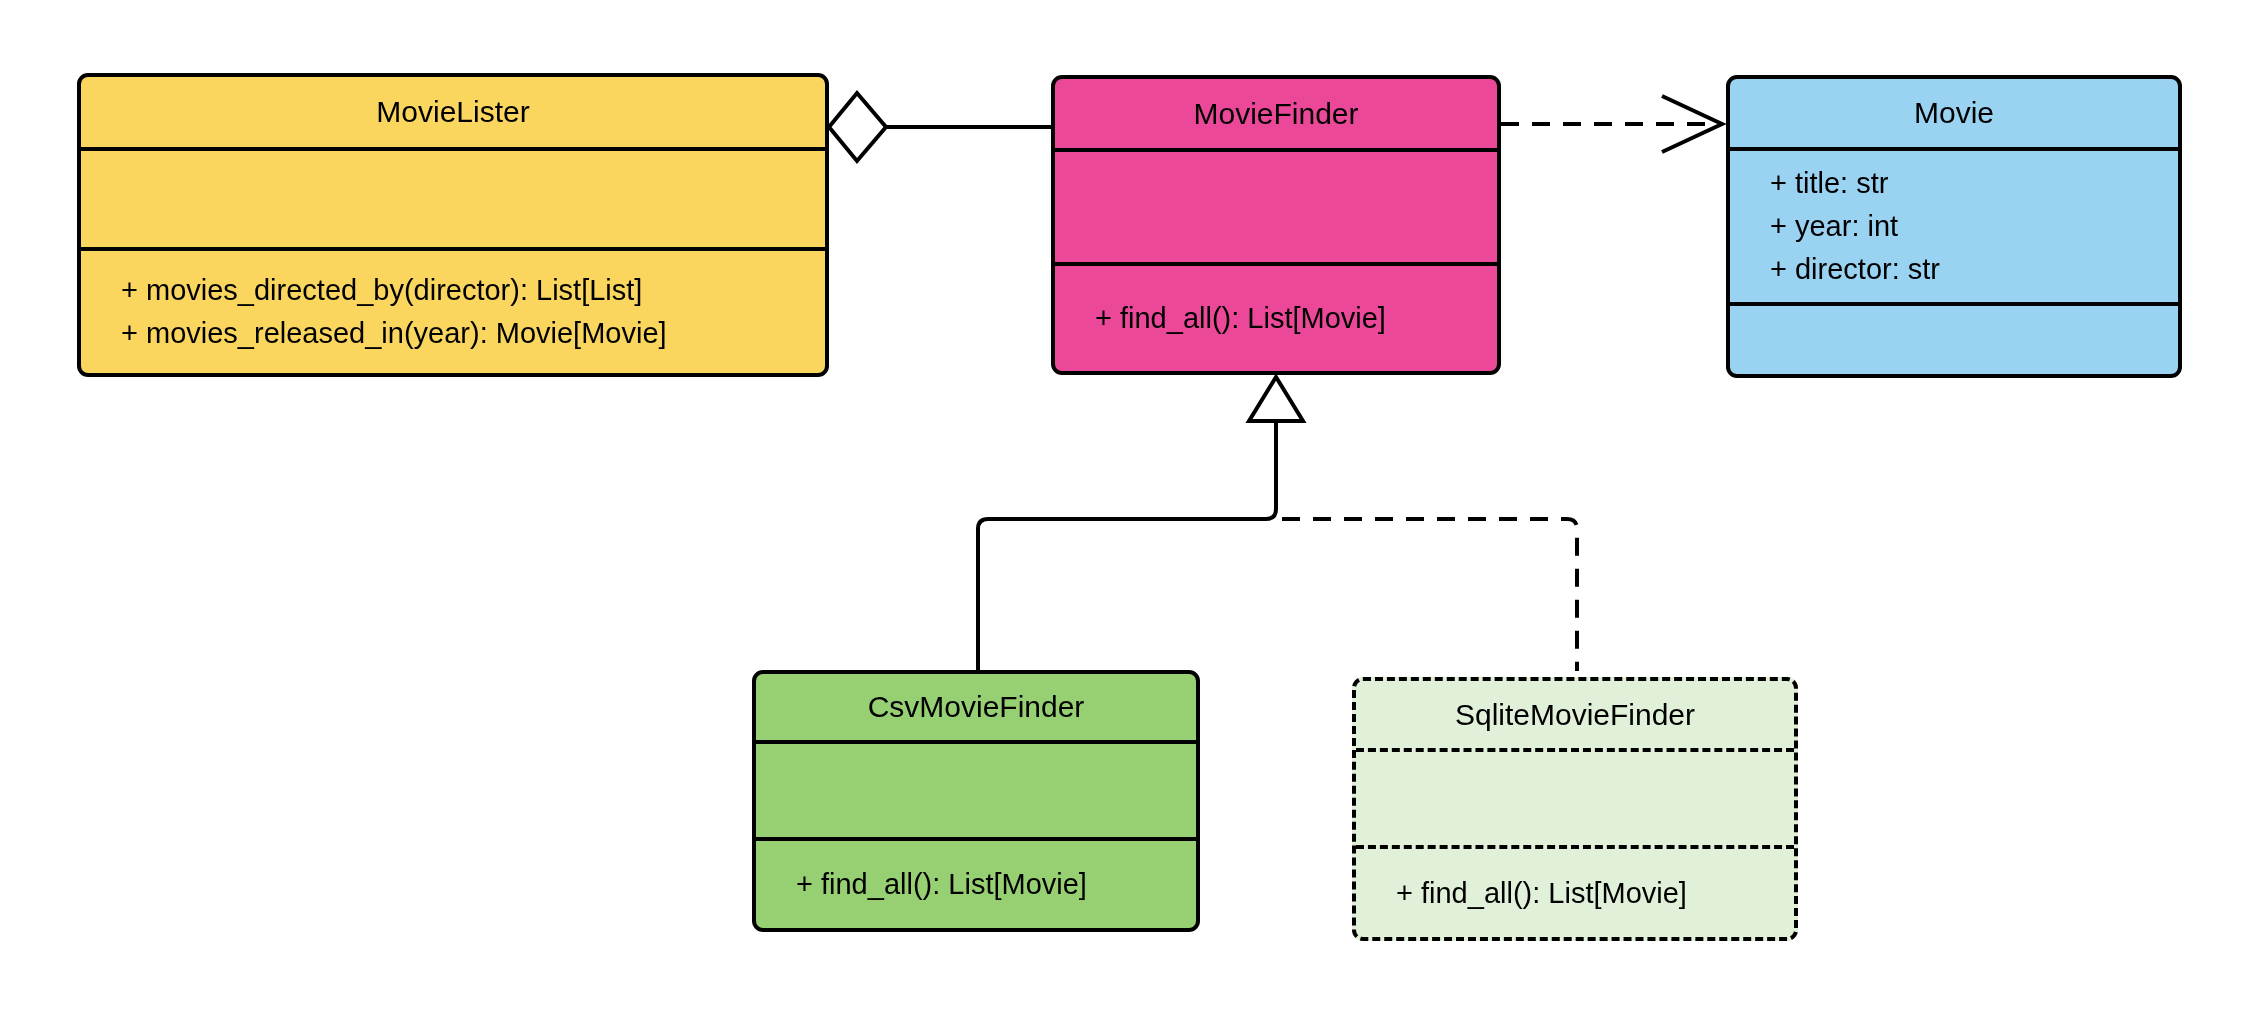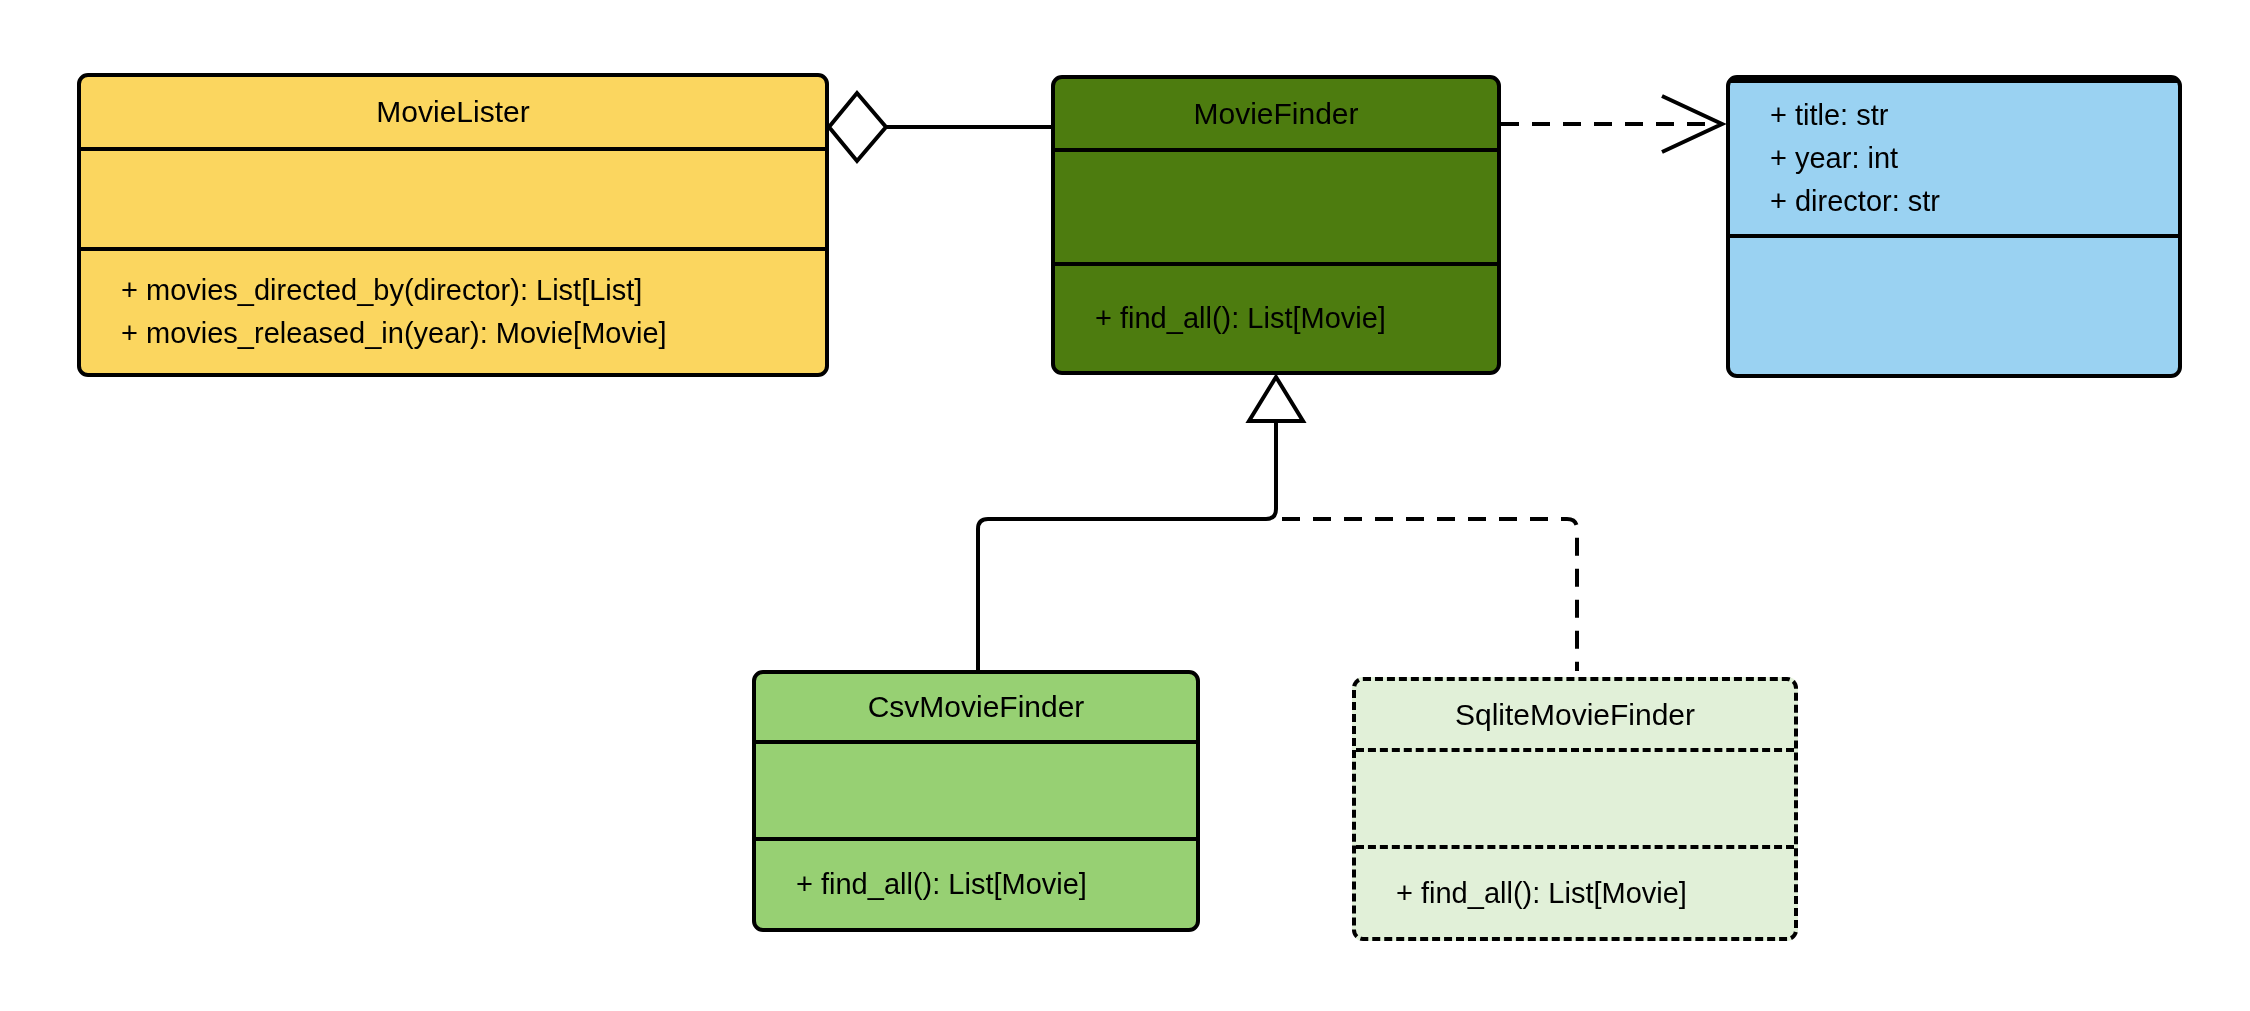--- a/index.html
+++ b/index.html
@@ -92,29 +92,30 @@
 
   <div class="uml-class" style="left: 77px; top: 73px; width: 752px; height: 304px; background-color: rgb(251, 214, 95);">
     <div class="compartment name" style="height:70px">MovieLister</div>
     <div class="compartment attrs" style="height:100px"></div>
     <div class="compartment methods">
       <div class="member">+ movies_directed_by(director): List[List]</div>
       <div class="member">+ movies_released_in(year): Movie[Movie]</div>
     </div>
   </div>
 
-  <div class="uml-class" style="left: 1051px; top: 75px; width: 450px; height: 300px; background-color: #4d7c0f;">
+  <div class="uml-class" style="left: 1051px; top: 75px; width: 450px; height: 300px; background-color: #ec4899;">
     <div class="compartment name" style="height:69px">MovieFinder</div>
     <div class="compartment attrs" style="height:114px"></div>
     <div class="compartment methods">
       <div class="member">+ find_all(): List[Movie]</div>
     </div>
   </div>
 
   <div class="uml-class" style="left: 1726px; top: 75px; width: 456px; height: 303px; background-color: rgb(154, 210, 242);">
+    <div class="compartment name" style="height:68px">Movie</div>
     <div class="compartment attrs" style="height:155px">
       <div class="member">+ title: str</div>
       <div class="member">+ year: int</div>
       <div class="member">+ director: str</div>
     </div>
     <div class="compartment methods"></div>
   </div>
 
   <div class="uml-class" style="left: 752px; top: 670px; width: 448px; height: 262px; background-color: rgb(151, 208, 115);">
     <div class="compartment name" style="height:66px">CsvMovieFinder</div>

